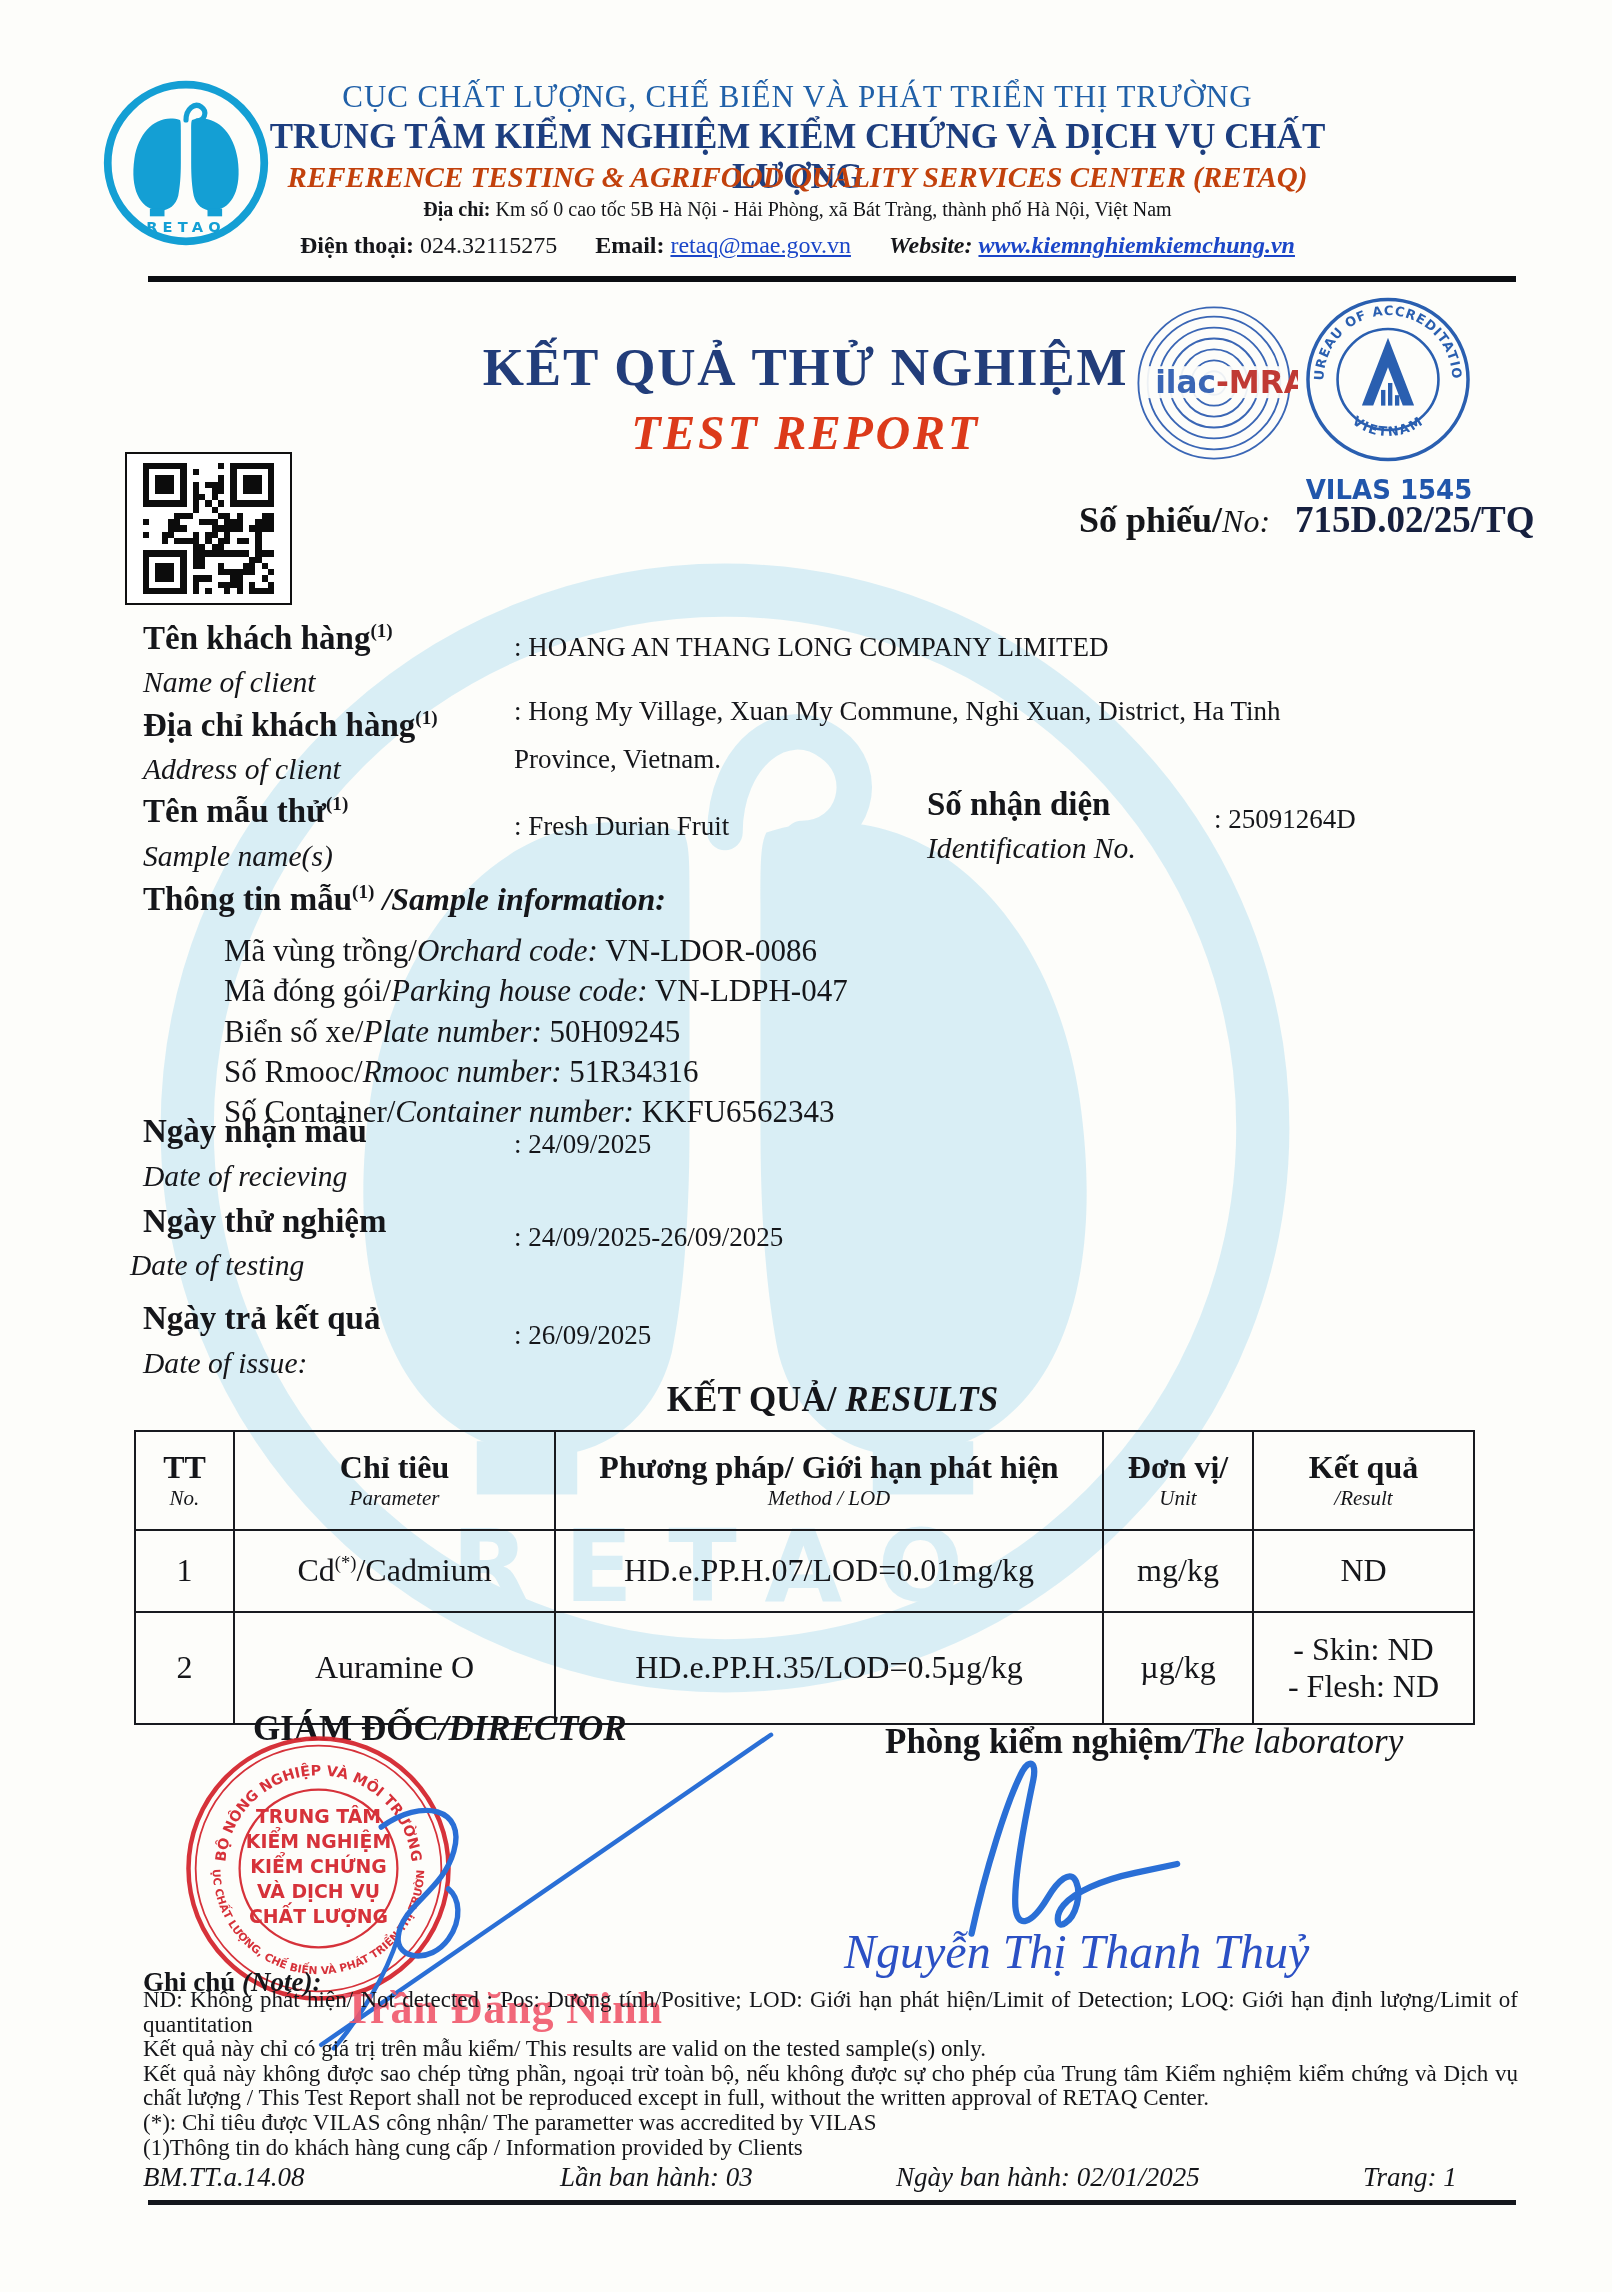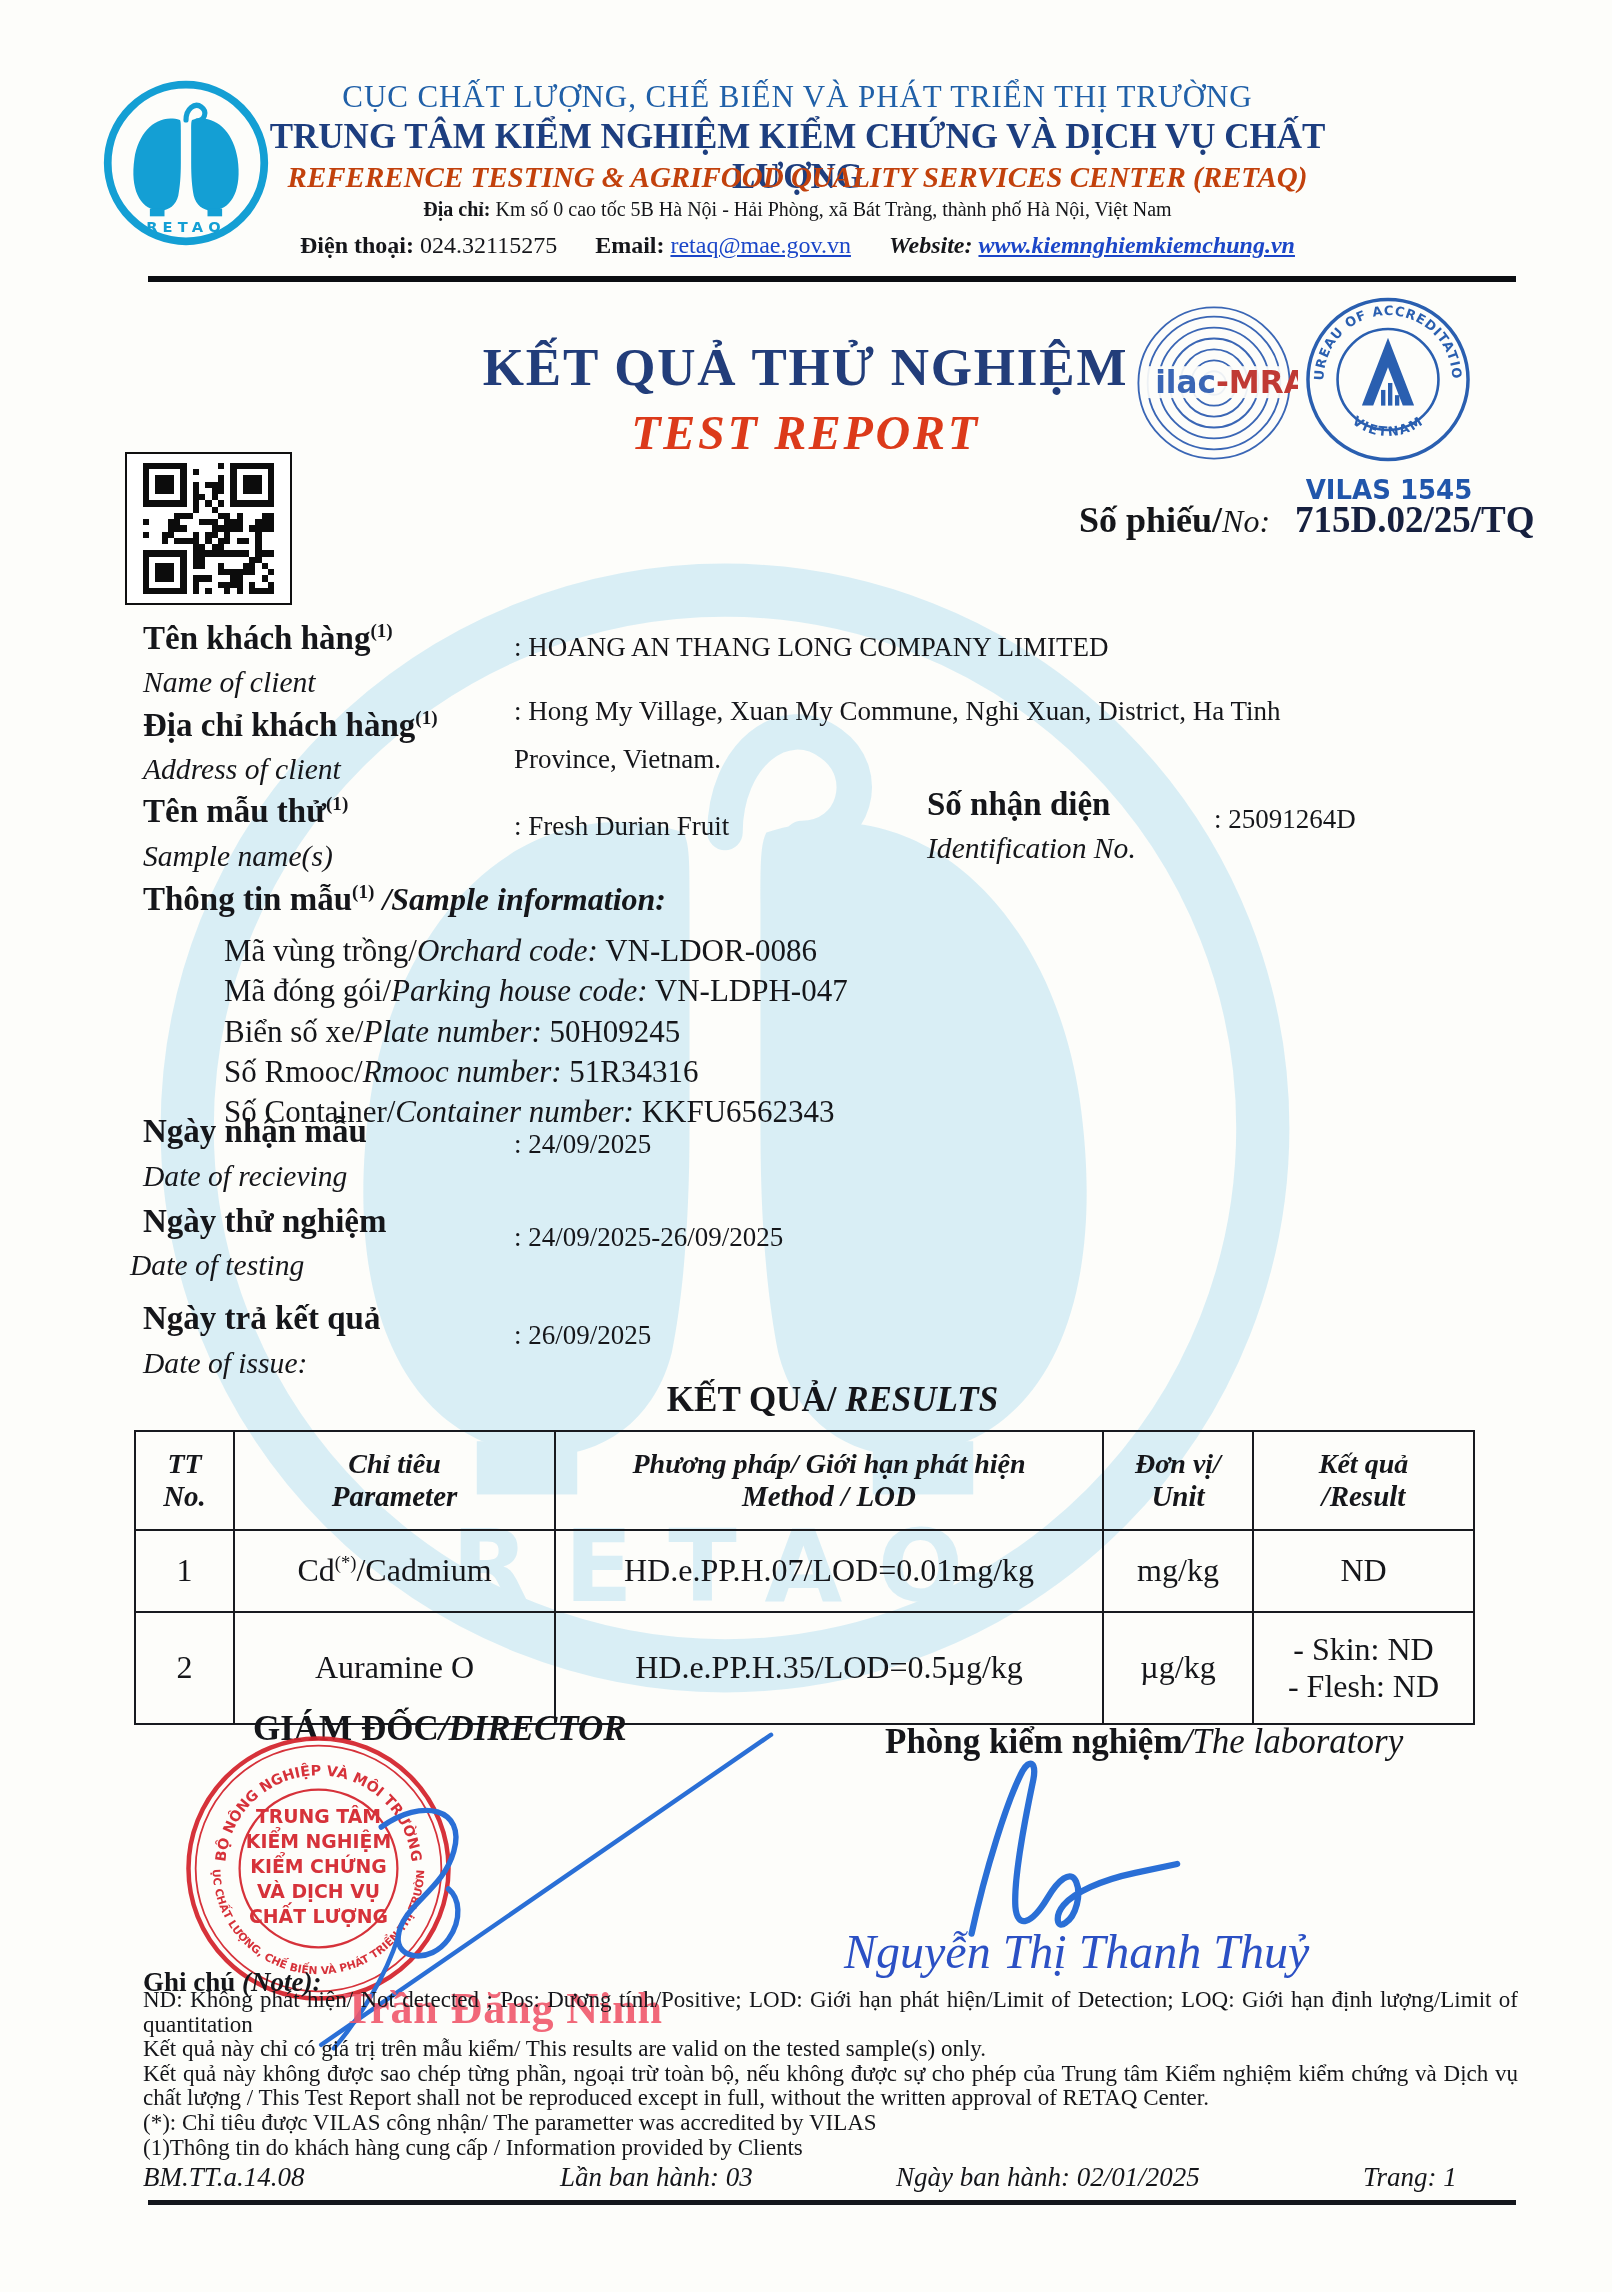--- a/index.html
+++ b/index.html
@@ -50,22 +50,22 @@
   #si-l0{top:917px}#si-l1{top:957px}#si-l2{top:998px}#si-l3{top:1038px}#si-l4{top:1078px}
   #d1-vi{left:143px;top:1113px}#d1-en{left:143px;top:1160px}#d1-val{left:514px;top:1129px}
   #d2-vi{left:143px;top:1203px}#d2-en{left:130px;top:1249px}#d2-val{left:514px;top:1222px}
   #d3-vi{left:143px;top:1300px}#d3-en{left:143px;top:1347px}#d3-val{left:514px;top:1320px}
 
   
   #res-head{left:304px;top:1380px;width:1057px;font-size:35px;font-weight:bold;}
   #res-table{left:134px;top:1430px;width:1339px;border-collapse:collapse;table-layout:fixed;}
   #res-table td,#res-table th{border:2.7px solid #181a1f;vertical-align:middle;padding:1.8px 3.6px;}
   #res-table th{font-weight:normal;height:93px;}
-  .thvi{font-size:28px;font-weight:bold;font-style:italic;}
-  .then{font-size:29px;font-style:italic;font-weight:bold;}
+  .thvi{font-size:32px;font-weight:bold;}
+  .then{font-size:21px;font-style:italic;}
   #res-table td{font-size:32px;text-align:center;}
   #row1 td{height:77px;}
   #row2 td{height:106px;}
   td.param{text-align:left;padding-left:16px;}
   td.result2{text-align:left;padding-left:12.5px;}
 
   
   #sig-l-title{left:253px;top:1709px;font-size:35px;}
   #sig-r-title{left:885px;top:1709px;font-size:35px;margin-top:13px;}
   #stamp{left:184px;top:1734px;width:269px;height:269px;opacity:.93;}

